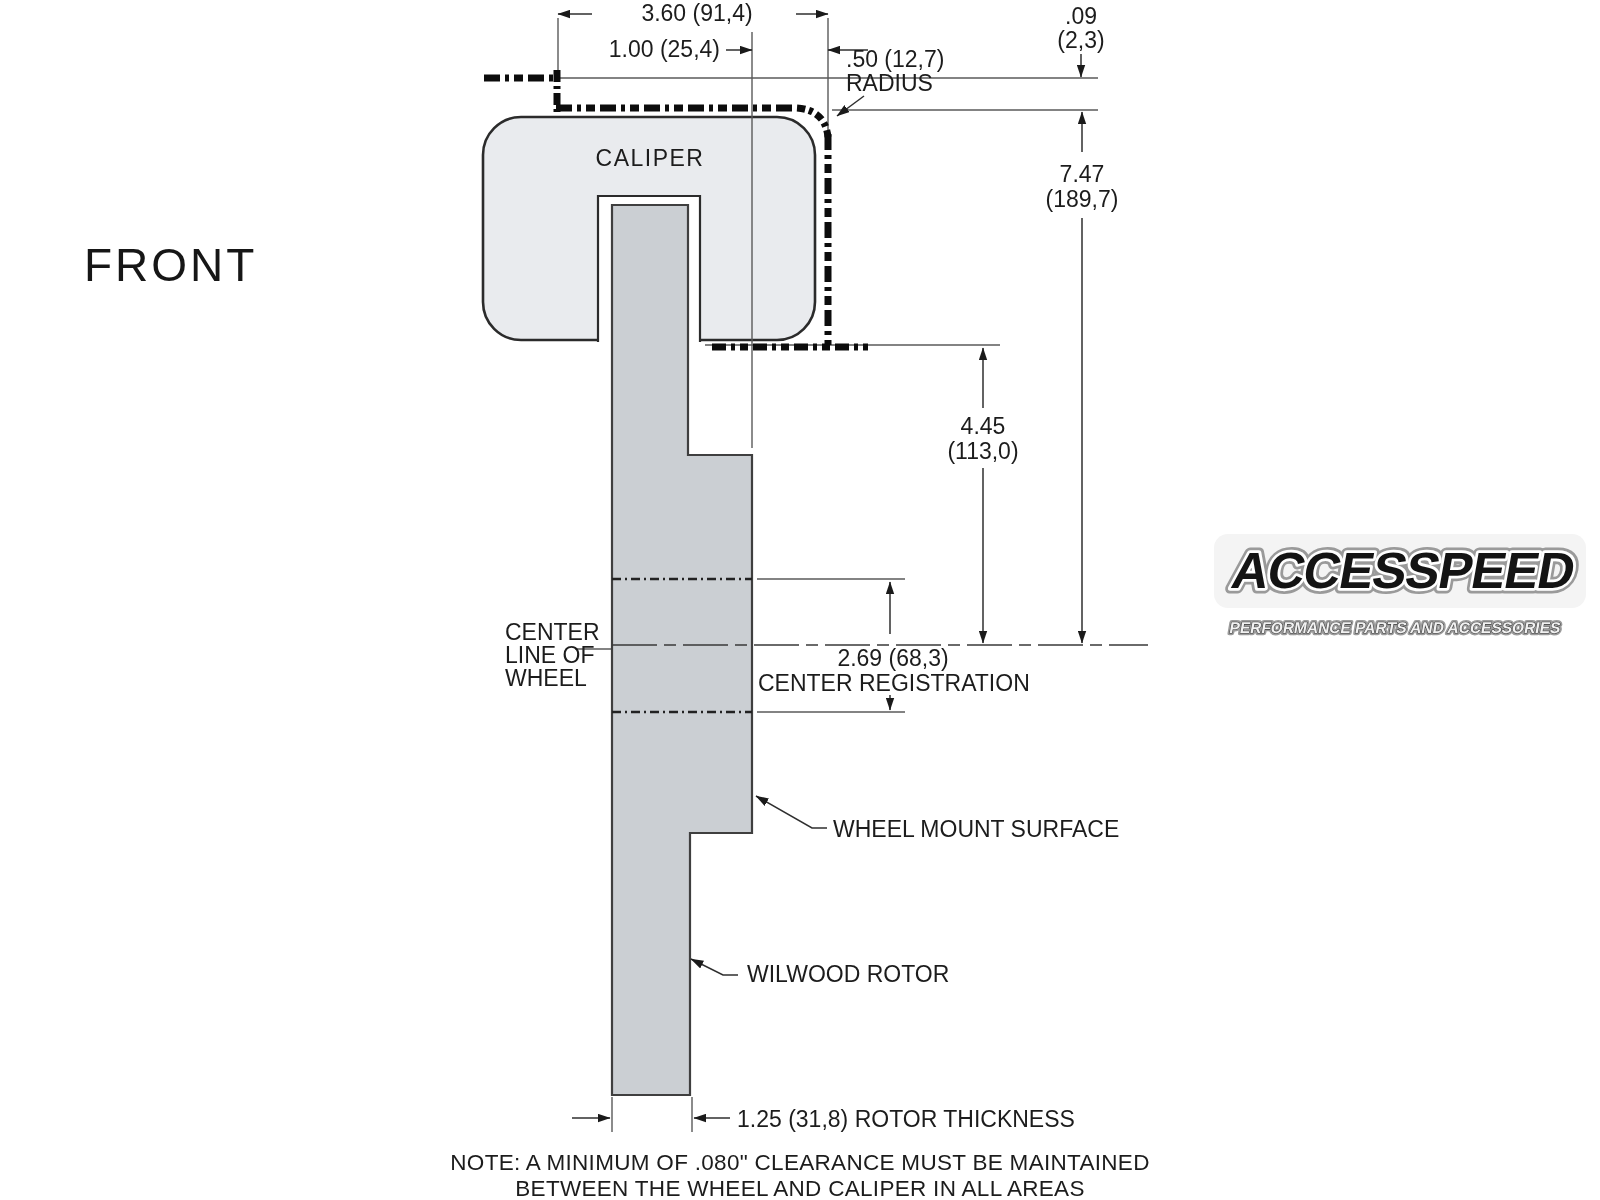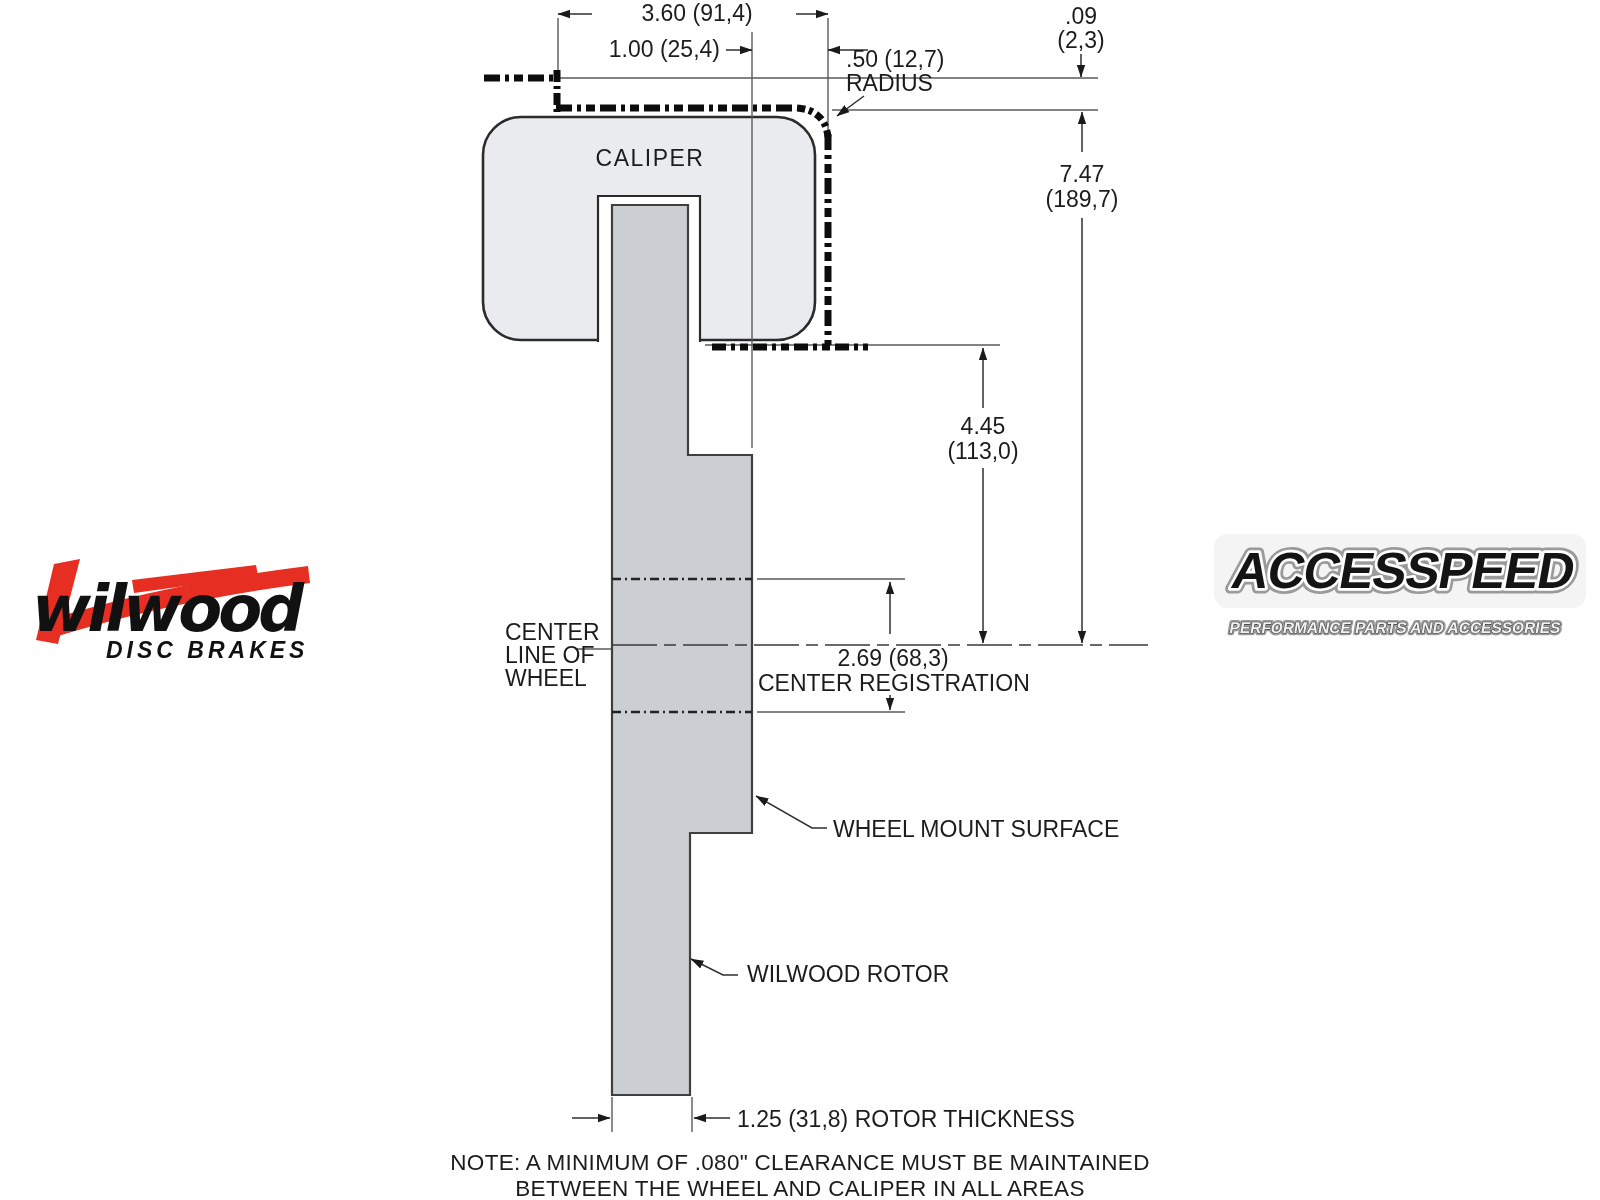--- a/index.html
+++ b/index.html
@@ -28,32 +28,22 @@
   .hidline{stroke:#222;stroke-width:2.4;fill:none;stroke-dasharray:9 4 2 4;}
   .phantom{stroke:#0c0c0c;stroke-width:7;fill:none;stroke-dasharray:16 5 4 5 9 5;}
   .dtxt{font-family:"Liberation Sans",sans-serif;font-size:23px;fill:#1c1c1c;}
   .dtxt-note{font-family:"Liberation Sans",sans-serif;font-size:22.5px;fill:#1c1c1c;letter-spacing:.3px;}
 </style>
 </head>
 <body>
 
 <div class="canvas">
 
+  <div class="front-label">FRONT</div>
 
-  <div class="logo-wrap wilwood">
-    <svg width="302" height="128" viewBox="0 0 302 128">
-      <g>
-        <path d="M40,26 L66,21 L44,106 L22,102 Z" fill="#e62e22"></path>
-        <path d="M34,82 Q150,46 294,28 L296,45 Q162,62 44,98 Z" fill="#e62e22"></path>
-        <path d="M118,42 L242,27 L244,38 L120,55 Z" fill="#e62e22"></path>
-      </g>
-      <text x="152" y="93" text-anchor="middle" font-family="DejaVu Sans, sans-serif" font-size="64" font-weight="bold" font-style="italic" letter-spacing="-4" fill="#111111">wilwood</text>
-      <text x="92" y="120" font-family="Liberation Sans, sans-serif" font-size="23" font-weight="bold" font-style="italic" letter-spacing="4" fill="#111111">DISC BRAKES</text>
-    </svg>
-  </div>
 
   <div class="logo-wrap accesspeed">
     <svg width="376" height="120" viewBox="0 0 376 120">
       <rect x="2" y="2" width="372" height="74" rx="14" fill="#f4f4f4"></rect>
       <g transform="skewX(-10)">
         <text x="198" y="56" text-anchor="middle" font-family="Liberation Sans, sans-serif" font-size="51" font-weight="bold" letter-spacing="-1" fill="none" stroke="#9a9a9a" stroke-width="11" stroke-linejoin="round">ACCESSPEED</text>
         <text x="198" y="56" text-anchor="middle" font-family="Liberation Sans, sans-serif" font-size="51" font-weight="bold" letter-spacing="-1" fill="#141414" stroke="#ffffff" stroke-width="5.5" stroke-linejoin="round" paint-order="stroke">ACCESSPEED</text>
       </g>
       <g transform="skewX(-10)">
         <text x="200" y="101" text-anchor="middle" font-family="Liberation Sans, sans-serif" font-size="15.5" font-weight="bold" fill="none" stroke="#9c9c9c" stroke-width="4.5" stroke-linejoin="round">PERFORMANCE PARTS AND ACCESSORIES</text>

